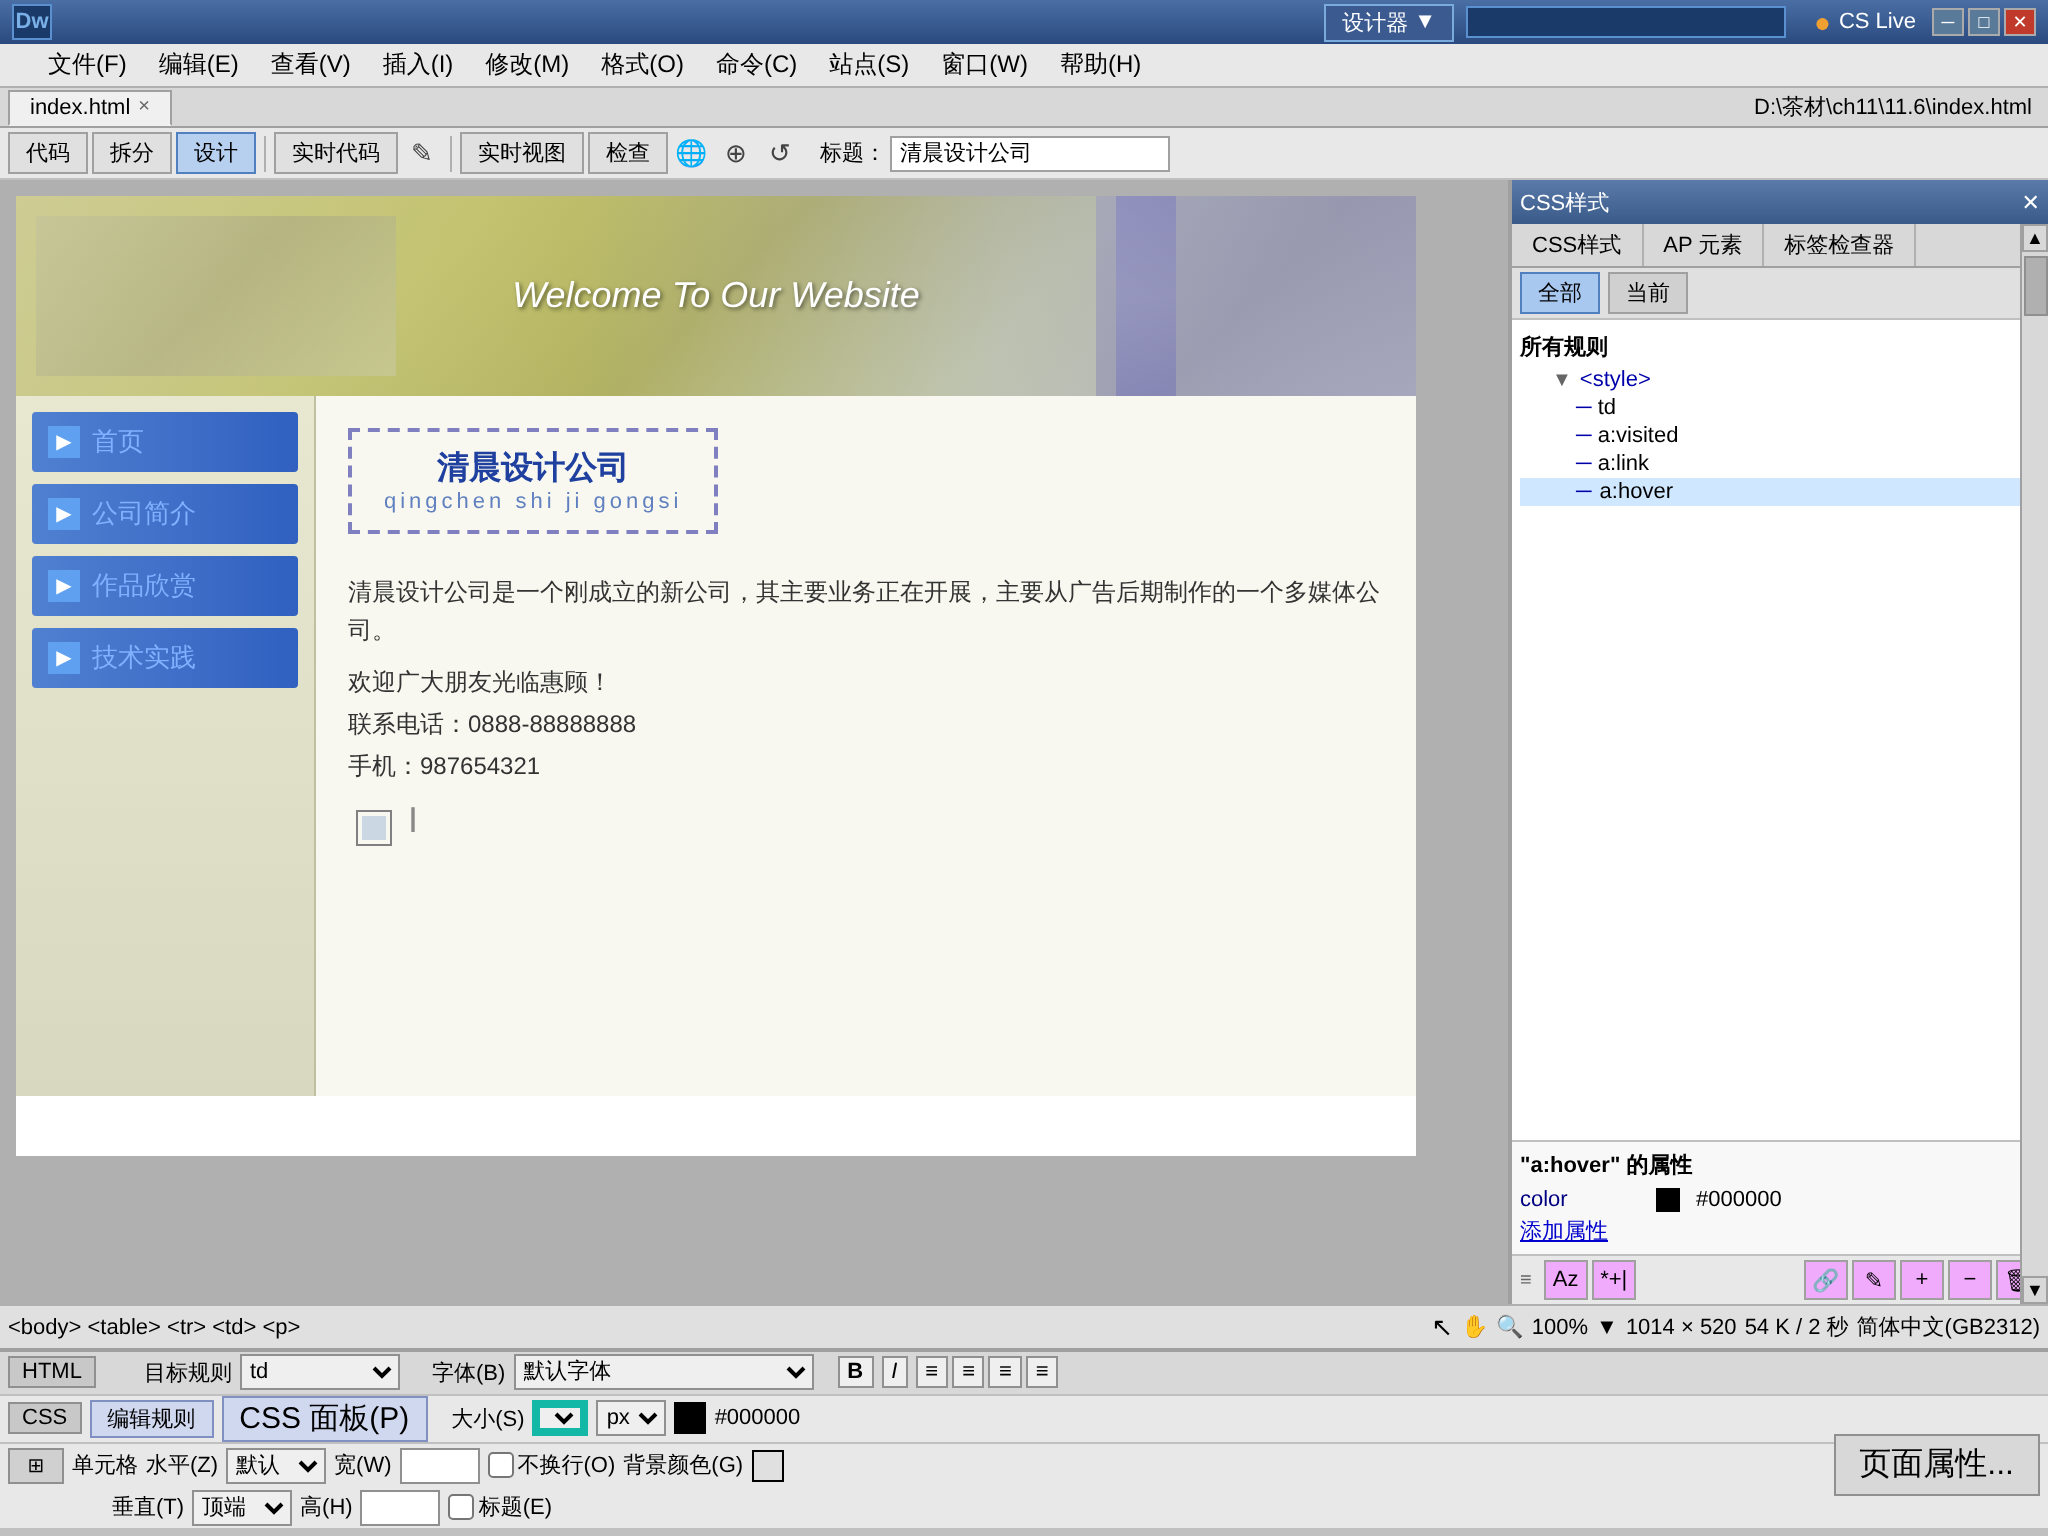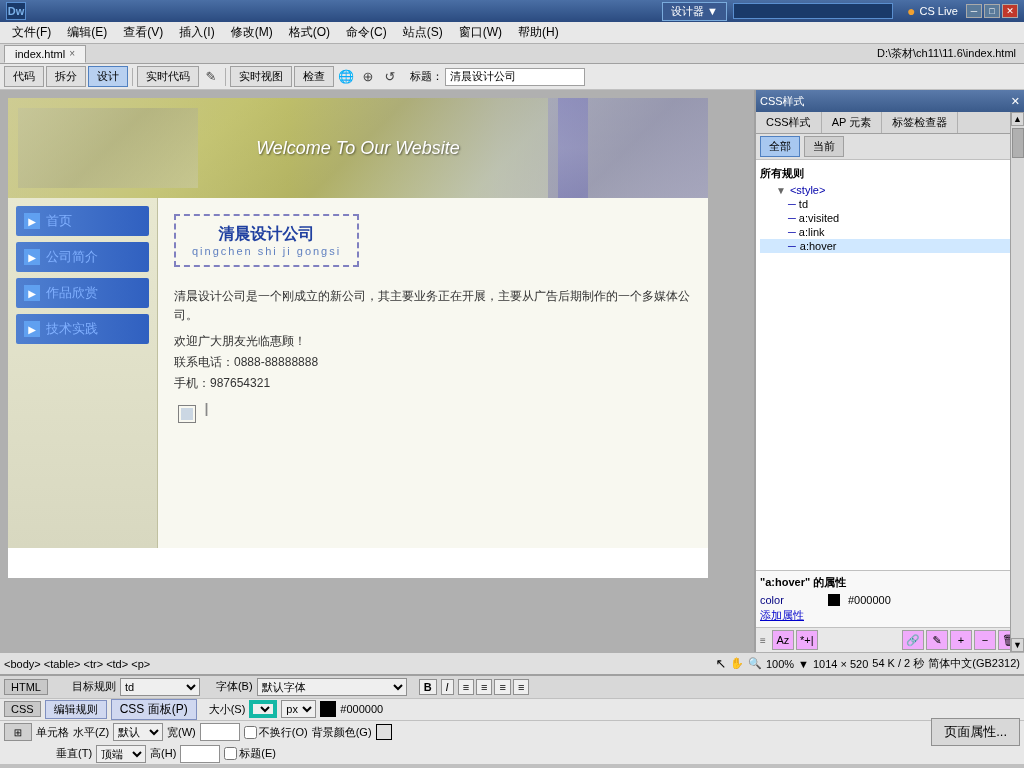--- a/index.html
+++ b/index.html
@@ -51,21 +51,21 @@
     }
     #titlebar .win-btn.close { background: #c0392b; }
     #titlebar .win-btn.max { background: #5a7a9a; }
     #titlebar .win-btn.min { background: #5a7a9a; }
 
     
     #menubar {
       height: 22px; background: #e8e8e8;
       display: flex; align-items: flex-start;
       border-bottom: 1px solid #b0b0b0;
-      padding: 0 4px;
+      padding: 0 16px;
     }
     #menubar .menu-item {
       padding: 2px 8px; font-size: 12px; cursor: pointer; color: #000;
     }
 
     
     #tabbar {
       height: 20px; background: #d8d8d8;
       display: flex; align-items: center;
       border-bottom: 1px solid #a0a0a0;
@@ -356,21 +356,21 @@
       height: 24px; display: flex; align-items: center;
       padding: 0 4px; gap: 4px; font-size: 11px;
       border-bottom: 1px solid #c0c0c0;
     }
     .edit-rules-btn {
       padding: 1px 8px; background: #d0d8f0;
       border: 1px solid #8090c0; font-size: 11px; cursor: pointer;
     }
     .css-panel-btn {
       padding: 1px 8px; background: #d0d8f0;
-      border: 1px solid #8090c0; font-size: 12px; cursor: pointer;
+      border: 1px solid #8090c0; font-size: 15px; cursor: pointer;
     }
     .size-label { margin-left: 8px; }
     .size-select { width: 28px; height: 18px; border: 4px solid #14b8a6; font-size: 11px; }
     .unit-select { width: 35px; height: 18px; border: 1px solid #909090; font-size: 11px; }
     .color-swatch-small {
       width: 16px; height: 16px; border: 1px solid #000;
       background: #000000; display: inline-block; cursor: pointer;
     }
     .color-value { font-size: 11px; }
     #props-row3 {
@@ -381,21 +381,21 @@
       width: 28px; height: 18px; background: #d0d0d0;
       border: 1px solid #909090; display: flex; align-items: center;
       justify-content: center; font-size: 10px;
     }
     .prop-label { font-size: 11px; }
     .prop-select { width: 50px; height: 18px; border: 1px solid #909090; font-size: 11px; }
     .prop-input { width: 40px; height: 18px; border: 1px solid #909090; font-size: 11px; padding: 0 2px; }
     .checkbox-label { display: flex; align-items: center; gap: 2px; font-size: 11px; }
     .page-props-btn {
       padding: 4px 12px; background: #d8d8d8;
-      border: 1px solid #909090; font-size: 13px; cursor: pointer;
+      border: 1px solid #909090; font-size: 16px; cursor: pointer;
       margin-left: auto;
     }
     #props-row4 {
       height: 22px; display: flex; align-items: center;
       padding: 0 4px; gap: 4px; font-size: 11px;
     }
 
     
     #css-rules::-webkit-scrollbar { width: 8px; }
     #css-rules::-webkit-scrollbar-track { background: #f0f0f0; }

